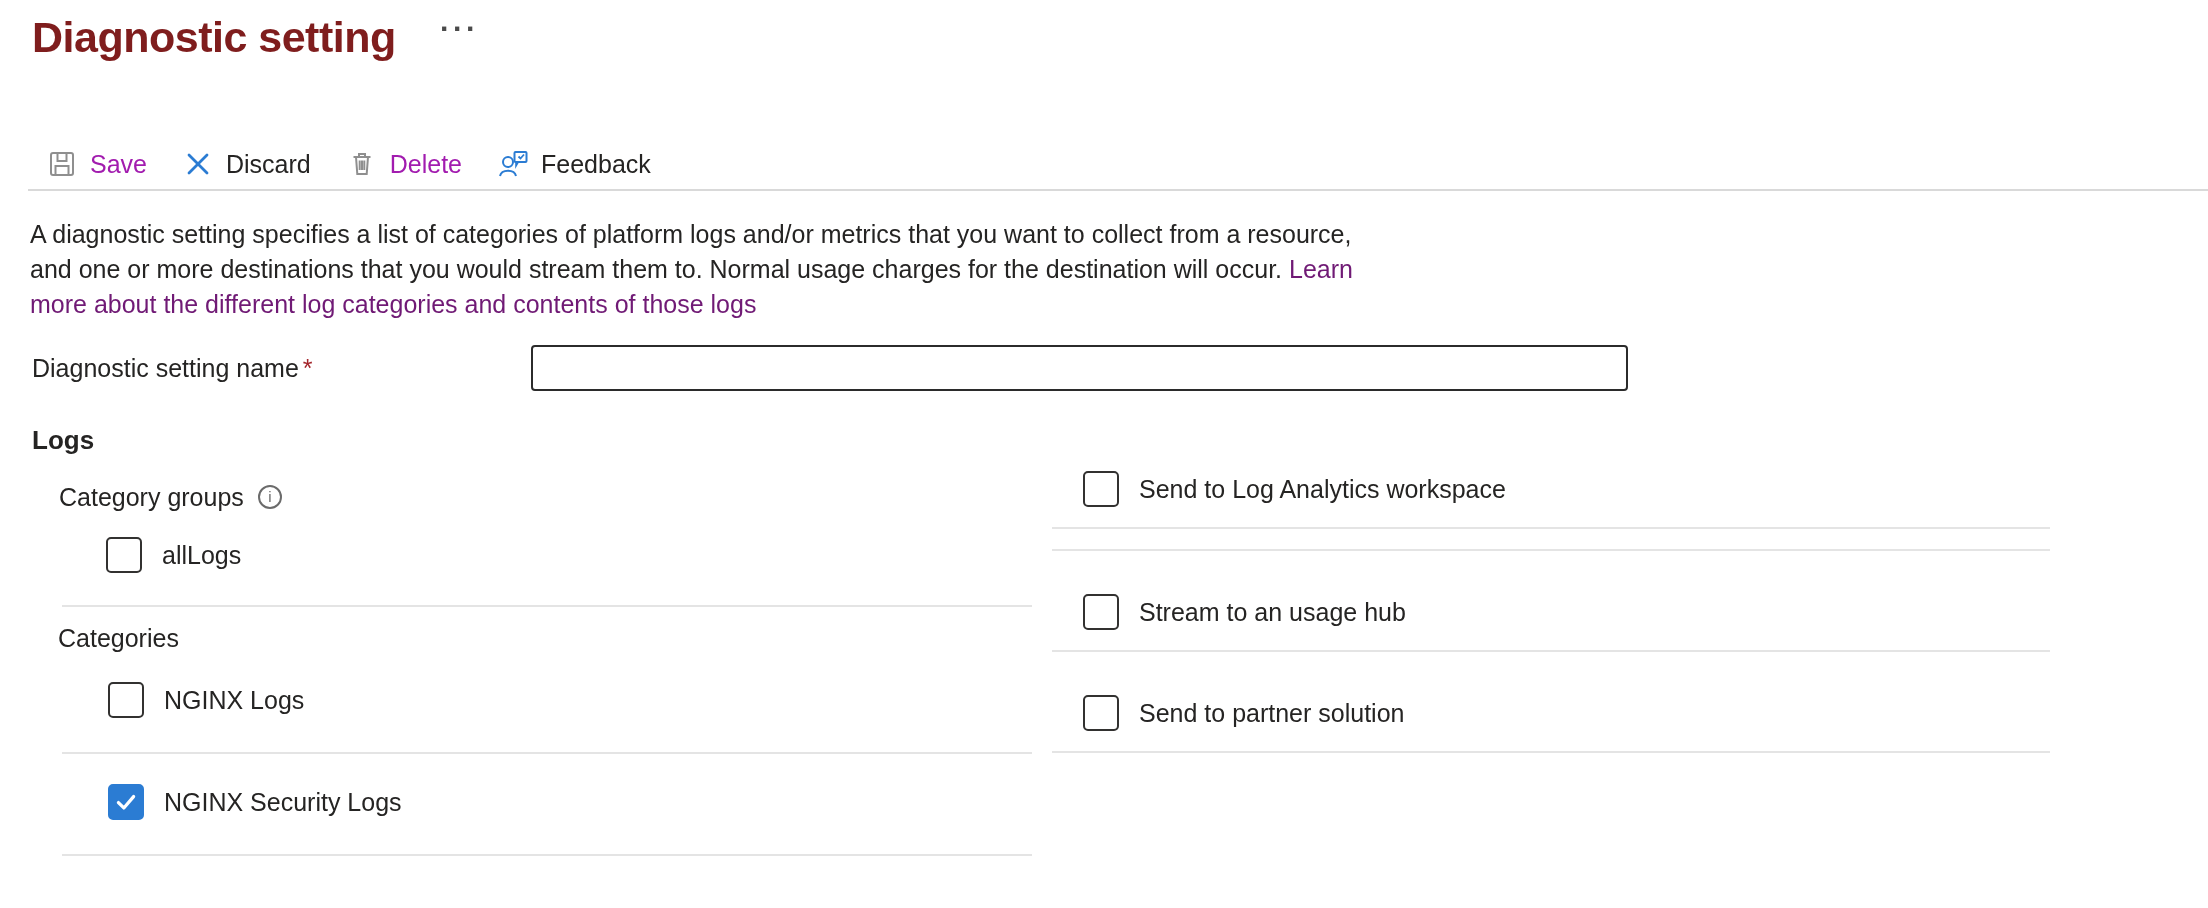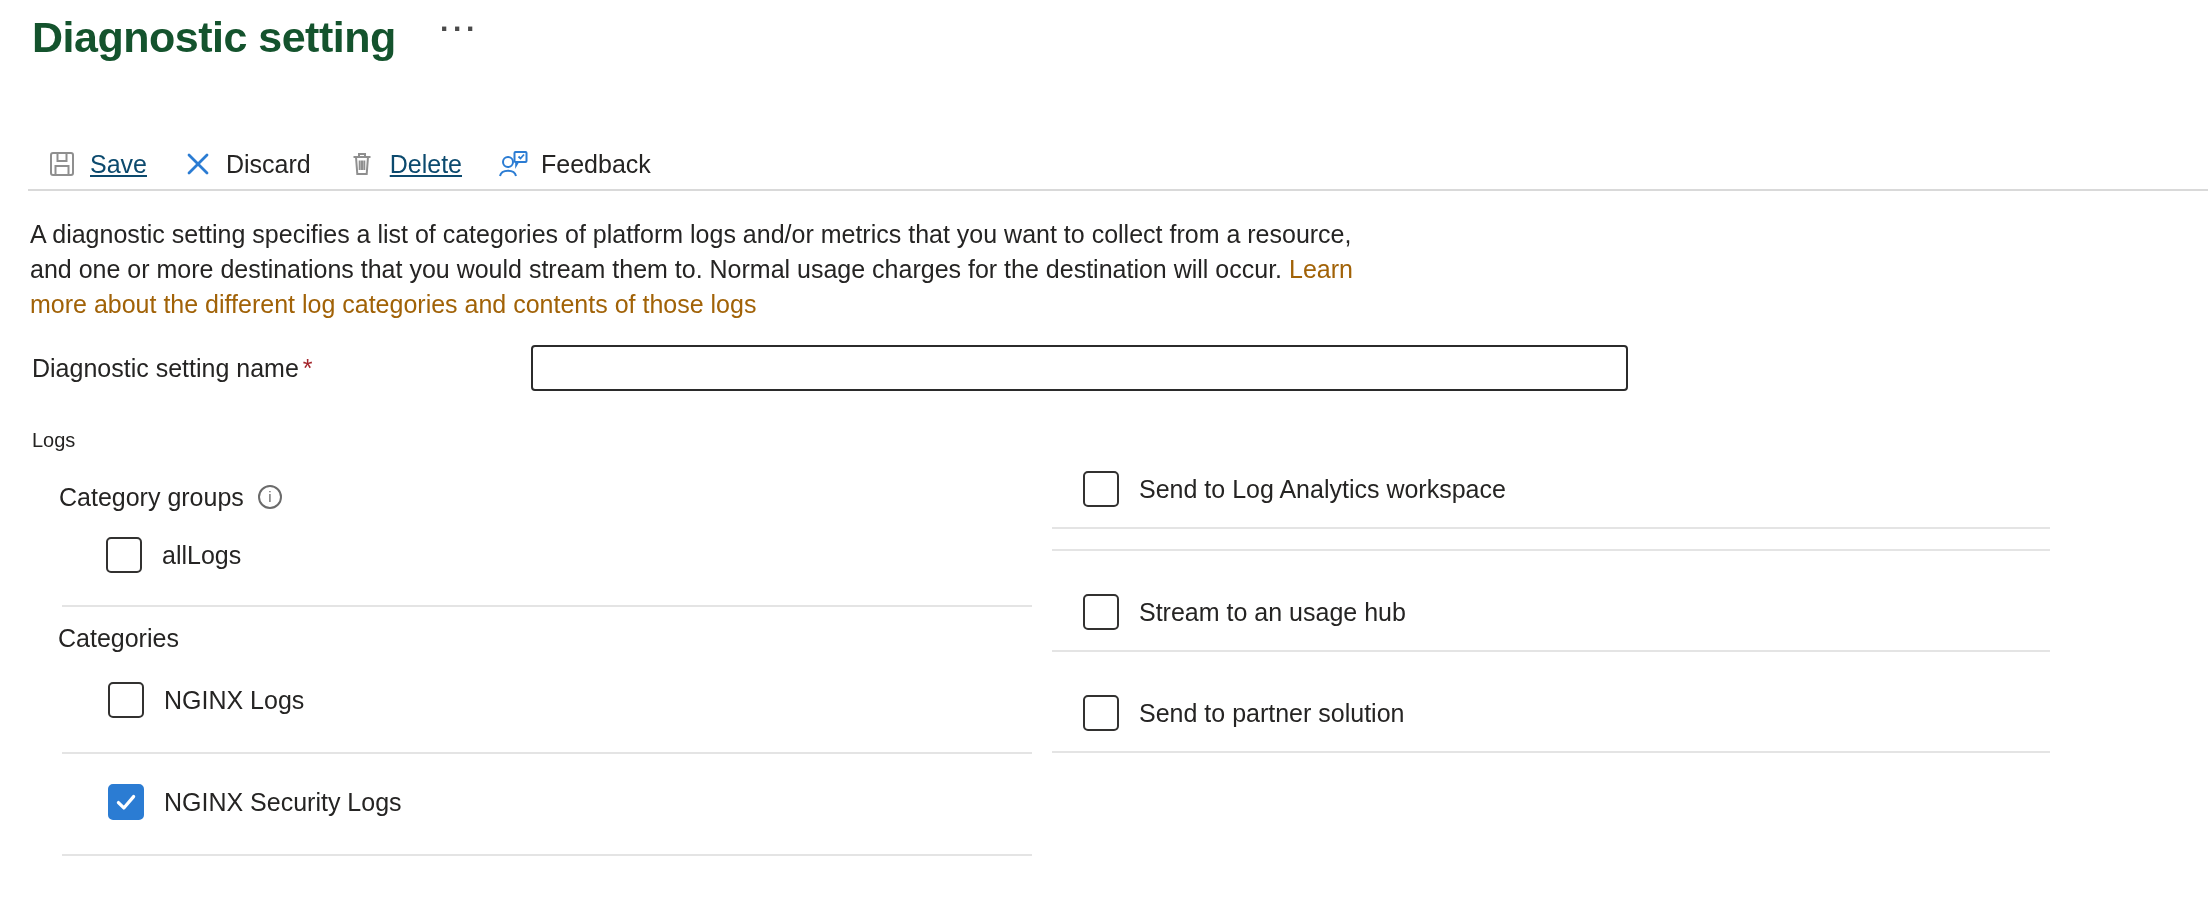--- a/index.html
+++ b/index.html
@@ -2,51 +2,51 @@
 <html><head>
 <meta charset="utf-8">
 <style>
   * { margin:0; padding:0; box-sizing:border-box; }
   html,body { width:2208px; height:908px; background:#ffffff; overflow:hidden;
               font-family:"Liberation Sans","DejaVu Sans",sans-serif; color:#252423; }
   .page { position:relative; width:2208px; height:908px; background:#fff; }
 
   
   .title-row { position:absolute; left:32px; top:8px; display:flex; align-items:flex-start; }
-  h1 { font-size:43px; font-weight:700; color:#14532d; line-height:58px; letter-spacing:-0.5px; }
+  h1 { font-size:43px; font-weight:700; color:#7f1d1d; line-height:58px; letter-spacing:-0.5px; }
   .more-btn { position:absolute; left:440px; top:14px; background:none; border:none; cursor:pointer;
               font-size:30px; font-weight:700; color:#4a4a4a; letter-spacing:3px; line-height:30px; }
 
   
   .toolbar { position:absolute; left:47px; top:141px; height:46px; display:flex; align-items:center; }
   .tb-btn { display:flex; align-items:center; background:none; border:none; cursor:pointer;
             margin-right:36px; padding:0; font-size:25px; color:#252423;
             font-family:"Liberation Sans","DejaVu Sans",sans-serif; }
   .tb-btn .tb-icon { width:30px; height:30px; margin-right:13px; display:inline-flex; }
   .tb-btn.disabled { cursor:default; }
-  .tb-btn.disabled .tb-label { color:#0c4a6e;text-decoration:underline; }
+  .tb-btn.disabled .tb-label { color:#a21caf; }
   .toolbar-divider { position:absolute; left:28px; right:0; top:189px; height:2px; background:#d9d9d9; }
 
   
   .description { position:absolute; left:30px; top:217px; width:1500px;
                  font-size:25px; line-height:35px; color:#252423; }
-  .description a { color:#a16207; text-decoration:none; cursor:pointer; }
+  .description a { color:#701a75; text-decoration:none; cursor:pointer; }
 
   
   .name-row { position:absolute; left:32px; top:340px; height:56px; display:flex; align-items:center; }
   .name-label { font-size:25px; color:#252423; width:499px; }
   .req { color:#a4262c; margin-left:4px; }
   .name-input { width:1097px; height:46px; border:2px solid #2b2b2b; border-radius:4px;
                 background:#fff; font-size:25px; padding:0 12px; outline:none;
                 font-family:"Liberation Sans","DejaVu Sans",sans-serif; }
 
   
   .logs-col  { position:absolute; left:32px;  top:425px; width:1010px; }
   .dest-col  { position:absolute; left:1049px; top:428px; width:1010px; }
-  h2 { font-size:20px; font-weight:400; color:#252423; line-height:30px; }
+  h2 { font-size:26px; font-weight:700; color:#252423; line-height:30px; }
 
   .subhead { margin:28px 0 0 27px; display:flex; align-items:center; font-size:25px; height:28px; }
   .info-icon { width:24px; height:24px; margin-left:14px; border:2px solid #6b6b6b; border-radius:50%;
                color:#6b6b6b; font-size:15px; line-height:20px; text-align:center; display:inline-block;
                cursor:pointer; }
   .subhead2 { margin:17px 0 0 26px; font-size:25px; height:28px; }
 
   .chk-row { display:flex; align-items:center; }
   .cg  .chk-row { margin:26px 0 12px 59px;padding-left:15px; }
   .cats .chk-row { margin:30px 0 0 76px; }

